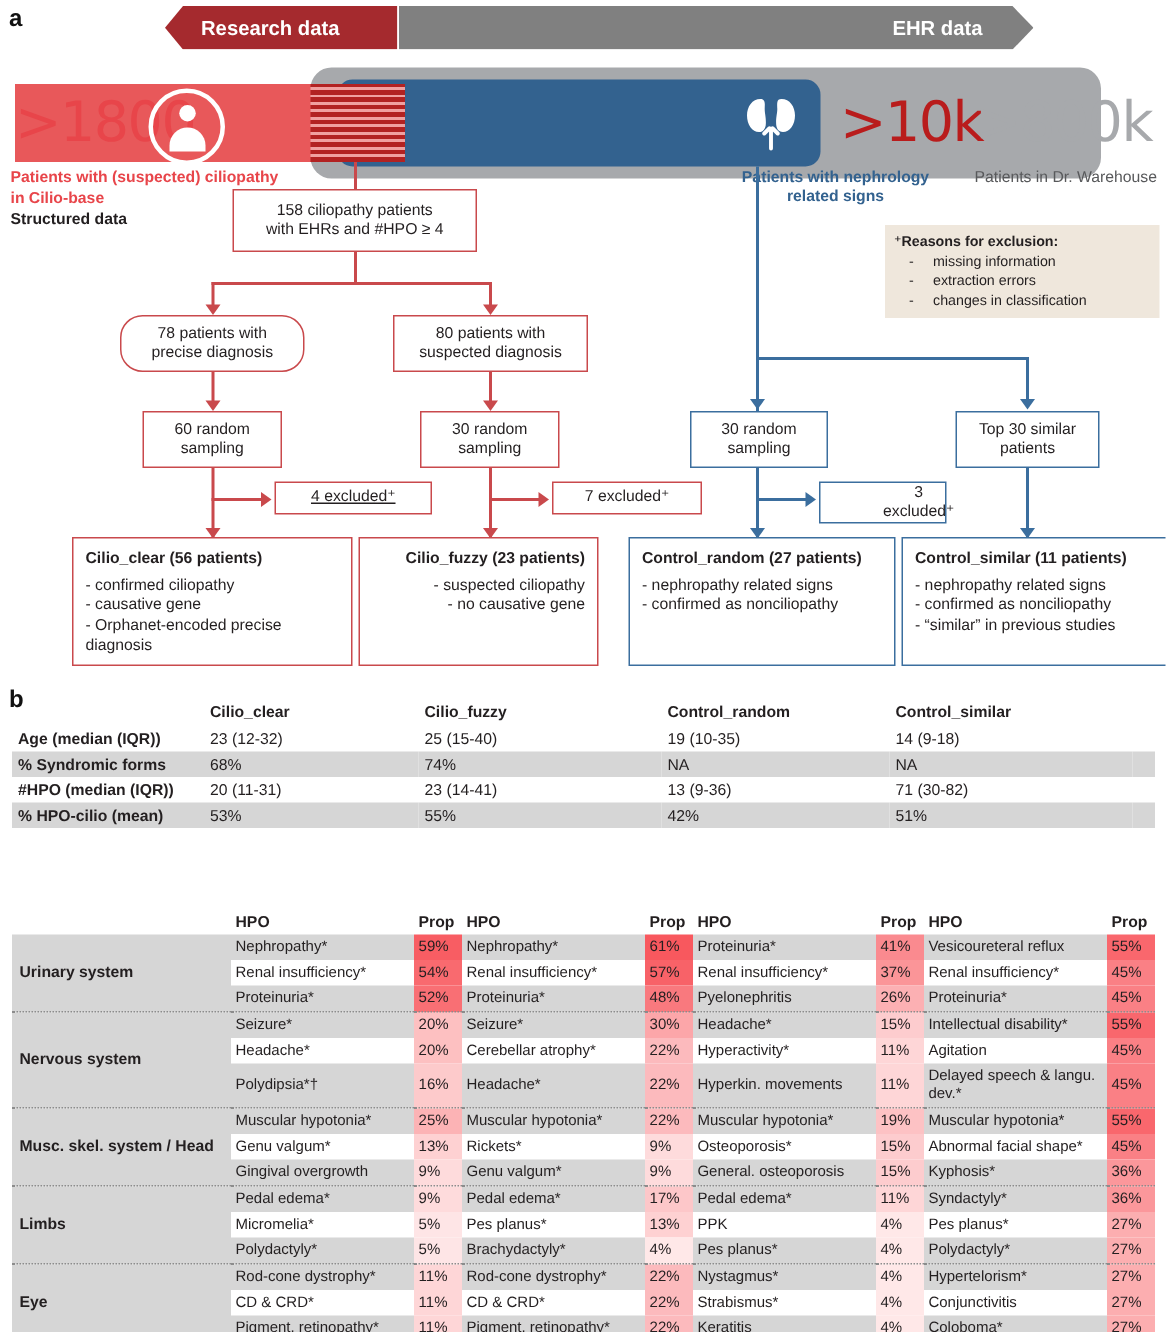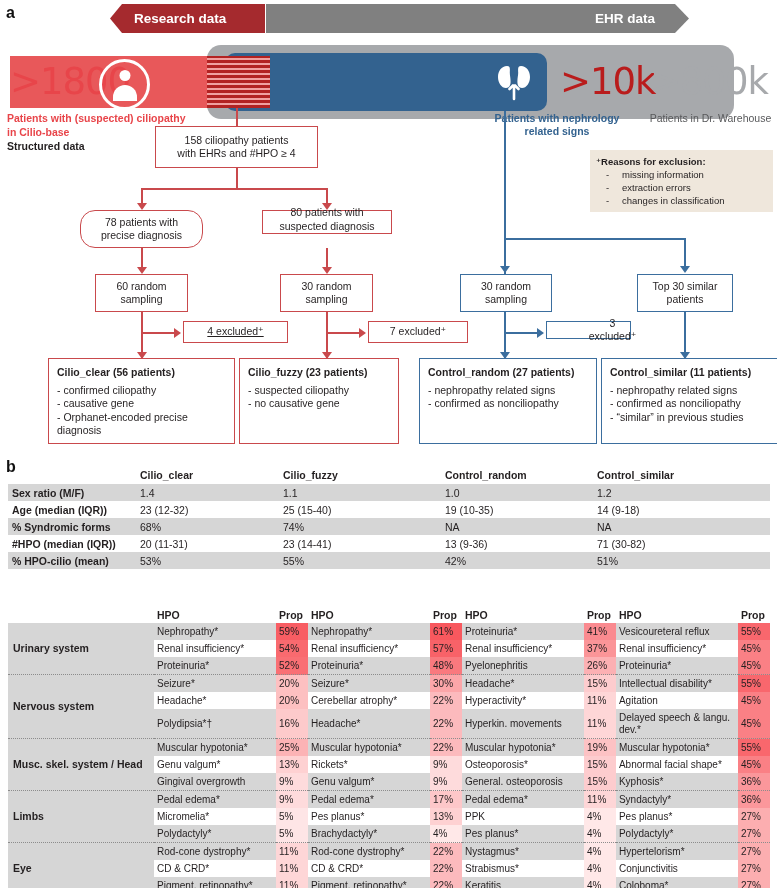--- a/index.html
+++ b/index.html
@@ -198,21 +198,21 @@
   <div class="conn h red" style="left:141px;top:188px;width:186px;"></div>
   <div class="conn v red" style="left:141px;top:188px;height:16px;"></div>
   <div class="arrow down red" style="left:137px;top:203px;"></div>
   <div class="conn v red" style="left:326px;top:188px;height:16px;"></div>
   <div class="arrow down red" style="left:322px;top:203px;"></div>
 
   <div class="fbox red" style="left:80px;top:210px;width:123px;height:38px;border-radius:15px;">
     <span class="ln">78 patients with</span>
     <span class="ln">precise diagnosis</span>
   </div>
-  <div class="fbox red" style="left:262px;top:210px;width:130px;height:24px;justify-content:flex-end;">
+  <div class="fbox red" style="left:262px;top:210px;width:130px;height:38px;">
     <span class="ln">80 patients with</span>
     <span class="ln">suspected diagnosis</span>
   </div>
 
   <div class="conn v red" style="left:141px;top:248px;height:20px;"></div>
   <div class="arrow down red" style="left:137px;top:267px;"></div>
   <div class="conn v red" style="left:326px;top:248px;height:20px;"></div>
   <div class="arrow down red" style="left:322px;top:267px;"></div>
 
   <div class="fbox red" style="left:95px;top:274px;width:93px;height:38px;">
@@ -254,32 +254,32 @@
 
   <div class="conn v blue" style="left:684px;top:312px;height:48px;"></div>
   <div class="arrow down blue" style="left:680px;top:352px;"></div>
 
   <div class="fbox red" style="left:183px;top:321px;width:105px;height:22px;text-decoration:underline;">
     <span class="ln">4 excluded⁺</span>
   </div>
   <div class="fbox red" style="left:368px;top:321px;width:100px;height:22px;">
     <span class="ln">7 excluded⁺</span>
   </div>
-  <div class="fbox blue" style="left:546px;top:321px;width:85px;height:18px;padding-left:48px;">
+  <div class="fbox blue" style="left:546px;top:321px;width:85px;height:28px;padding-left:48px;">
     <span class="ln">3 excluded⁺</span>
   </div>
 
   <div class="fbox red left-align" style="left:48px;top:358px;width:187px;height:86px;">
     <span class="ttl">Cilio_clear (56 patients)</span>
     <span class="ln">- confirmed ciliopathy</span>
     <span class="ln">- causative gene</span>
     <span class="ln">- Orphanet-encoded precise</span>
     <span class="ln">diagnosis</span>
   </div>
-  <div class="fbox red left-align" style="left:239px;top:358px;width:160px;height:86px;">
+  <div class="fbox red left-align" style="left:239px;top:358px;width:160px;height:86px;align-items:flex-end;">
     <span class="ttl">Cilio_fuzzy (23 patients)</span>
     <span class="ln">- suspected ciliopathy</span>
     <span class="ln">- no causative gene</span>
   </div>
   <div class="fbox blue left-align" style="left:419px;top:358px;width:178px;height:86px;">
     <span class="ttl">Control_random (27 patients)</span>
     <span class="ln">- nephropathy related signs</span>
     <span class="ln">- confirmed as nonciliopathy</span>
   </div>
   <div class="fbox blue left-align" style="left:601px;top:358px;width:184px;height:86px;">
@@ -313,28 +313,20 @@
     <thead>
       <tr>
         <th></th>
         <th>Cilio_clear</th>
         <th>Cilio_fuzzy</th>
         <th>Control_random</th>
         <th>Control_similar</th>
       </tr>
     </thead>
     <tbody id="summary-body">
-        <tr class="shade">
-          <td class="rowlab">Sex ratio (M/F)</td>
-          <td>1.4</td>
-          <td>1.1</td>
-          <td>1.0</td>
-          <td>1.2</td>
-          <td></td>
-        </tr>
         <tr>
           <td class="rowlab">Age (median (IQR))</td>
           <td>23 (12-32)</td>
           <td>25 (15-40)</td>
           <td>19 (10-35)</td>
           <td>14 (9-18)</td>
           <td></td>
         </tr>
         <tr class="shade">
           <td class="rowlab">% Syndromic forms</td>

